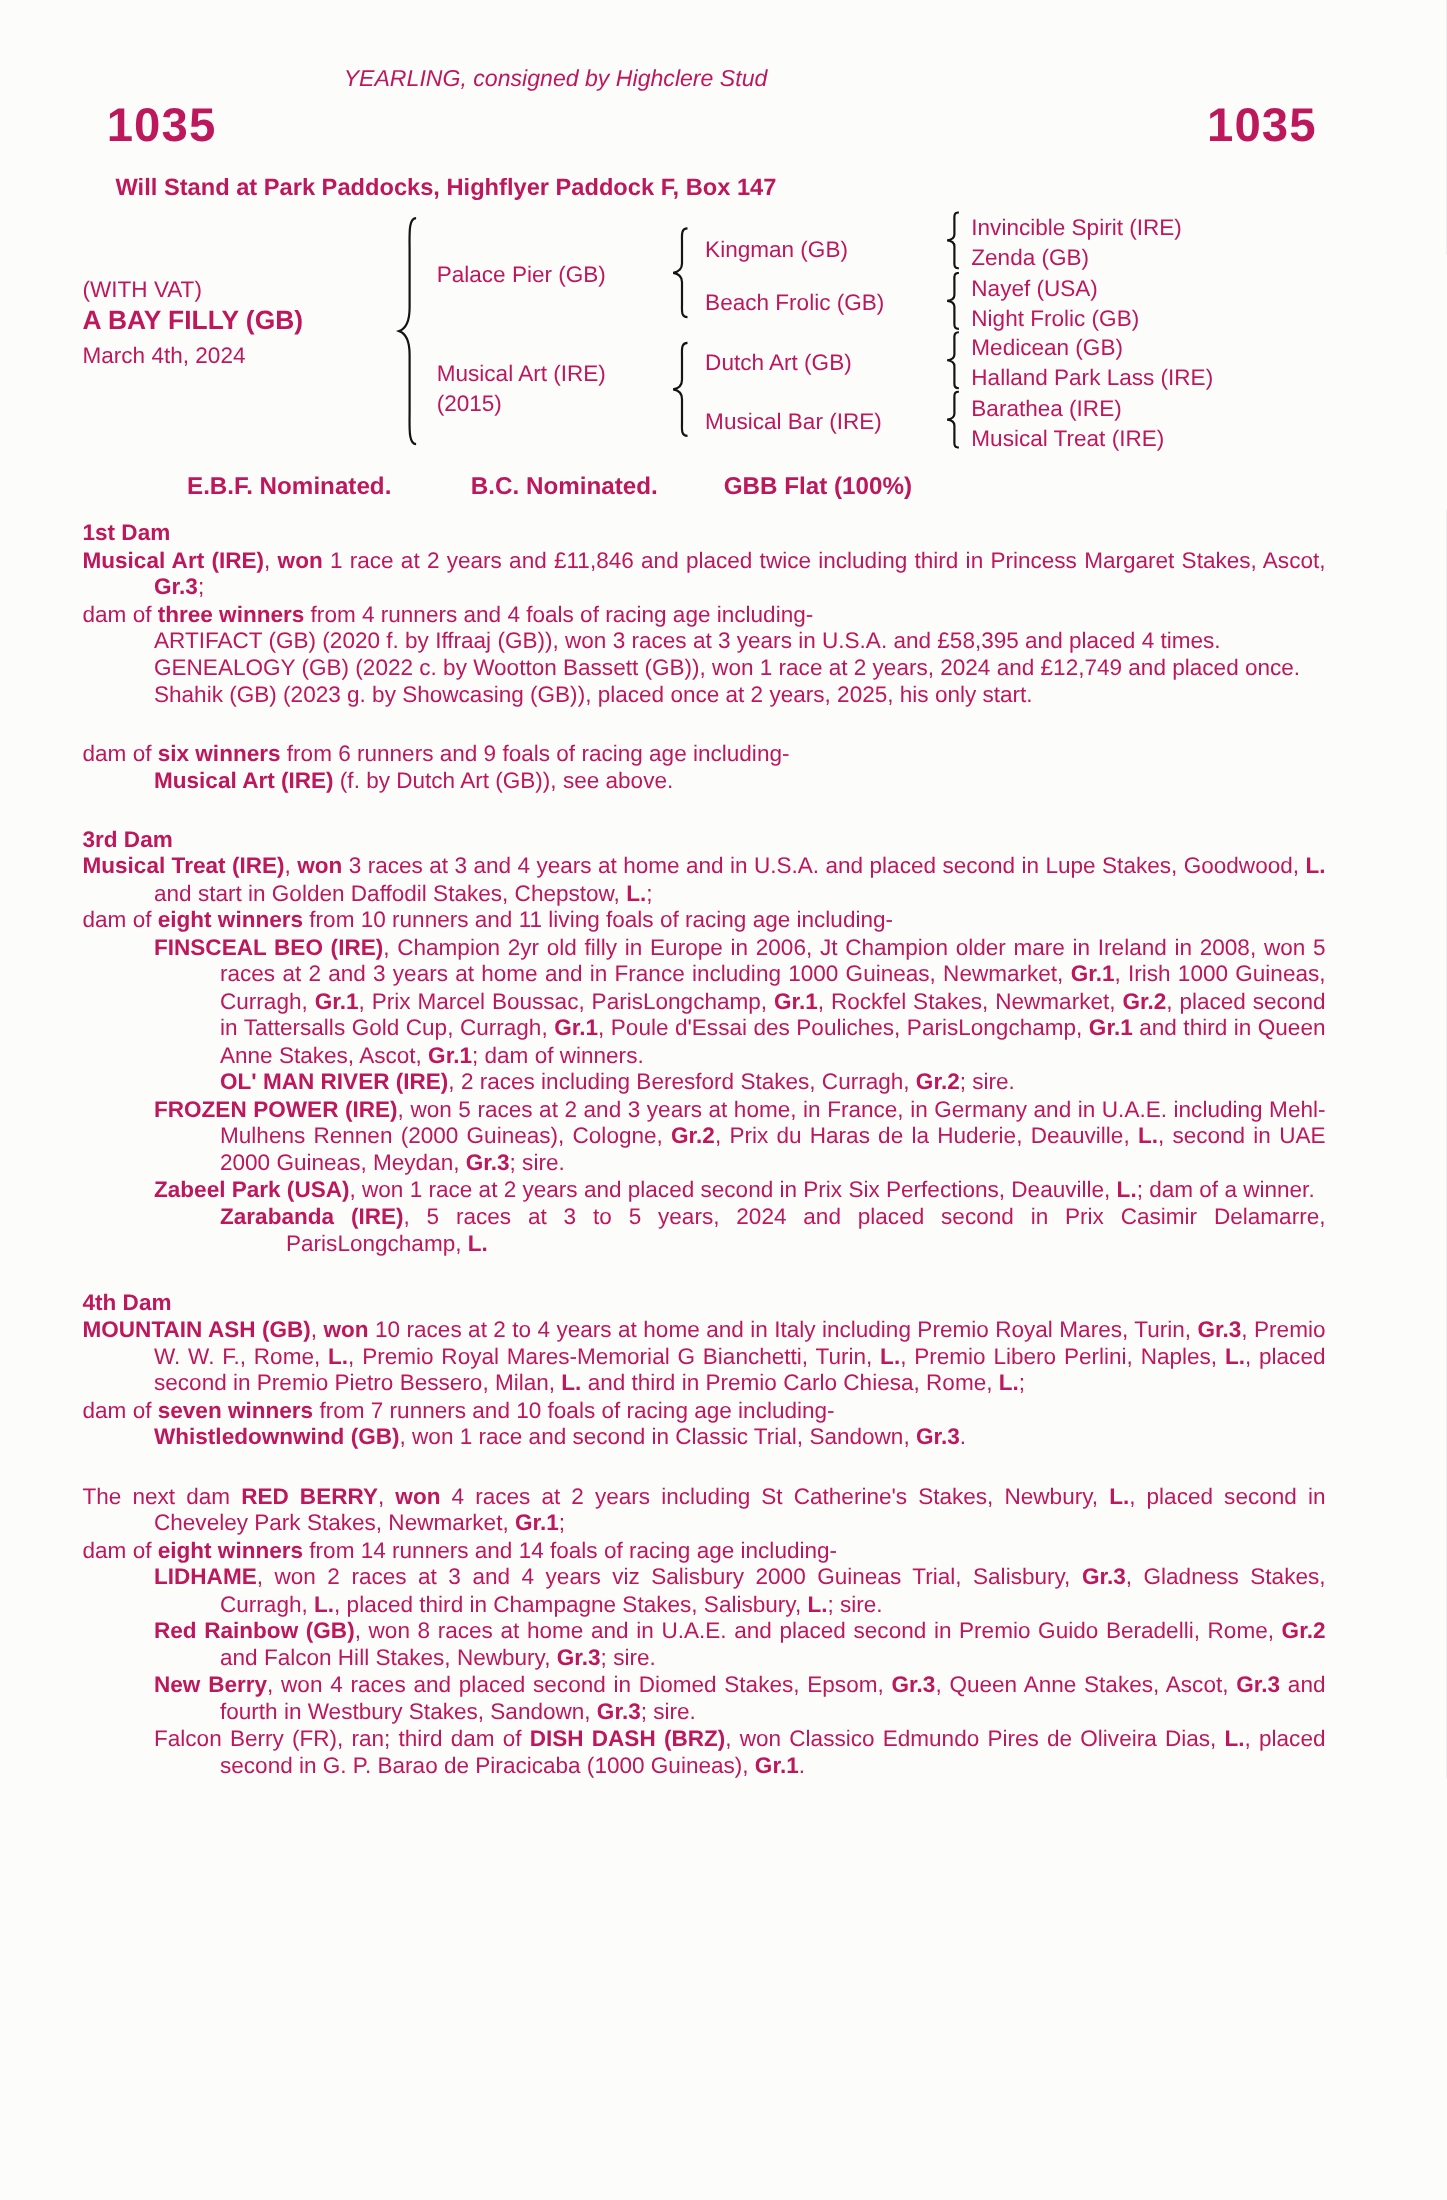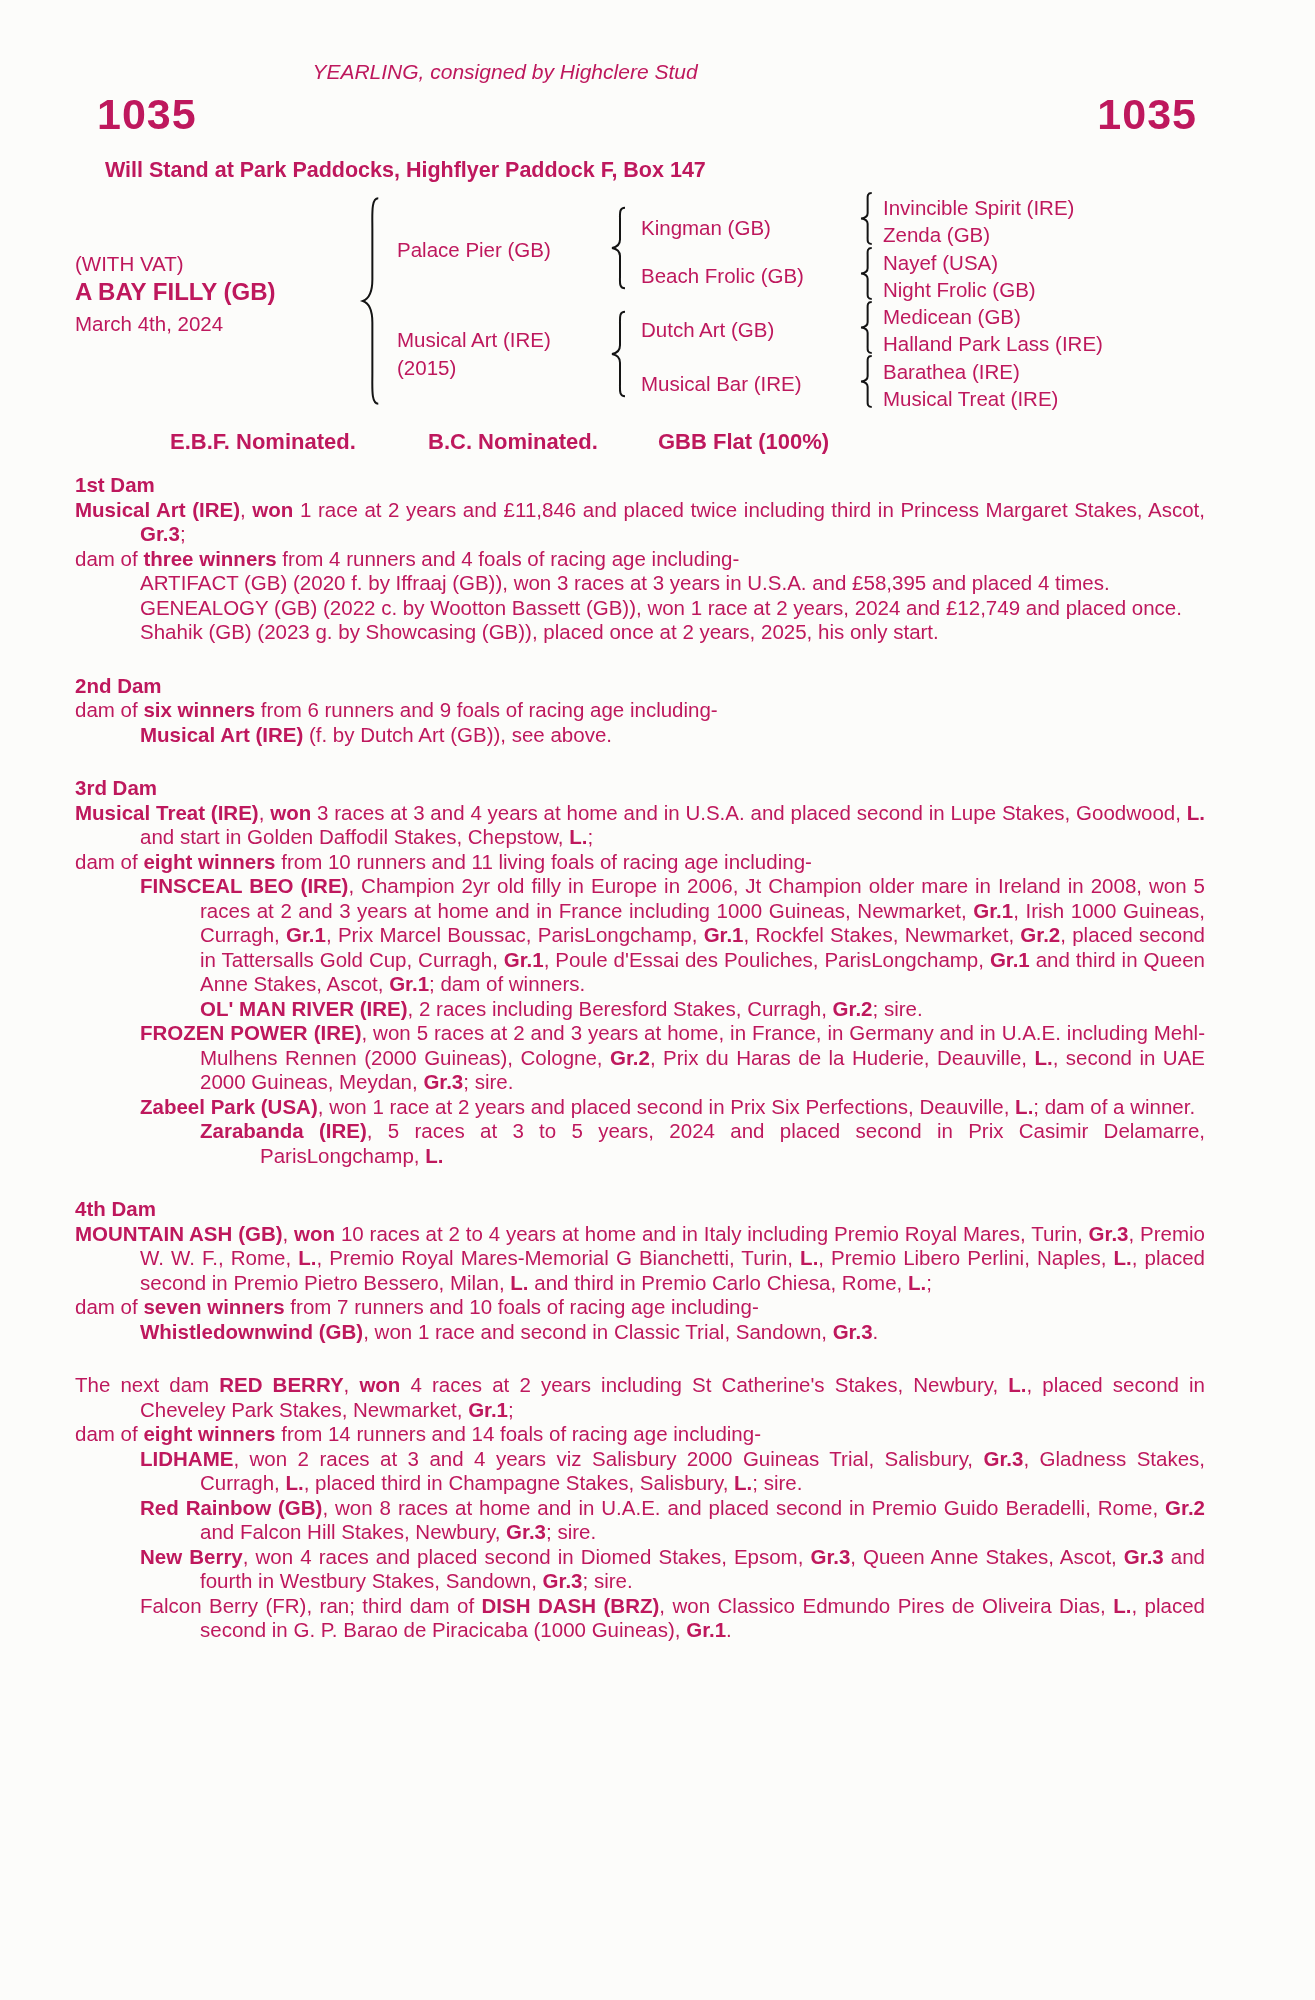--- a/index.html
+++ b/index.html
@@ -146,21 +146,20 @@
   <div class="details">
       <div class="dam-section">
         <div class="dam-heading">1st Dam</div>
         <p class="para ind0"><span class="b">Musical Art (IRE)</span><span>, </span><span class="b">won</span><span> 1 race at 2 years and £11,846 and placed twice including third in Princess Margaret Stakes, Ascot, </span><span class="b">Gr.3</span><span>;</span></p>
         <p class="para ind0"><span>dam of </span><span class="b">three winners</span><span> from 4 runners and 4 foals of racing age including-</span></p>
         <p class="para ind1"><span class="i">ARTIFACT (GB)</span><span> (2020 f. by Iffraaj (GB)), won 3 races at 3 years in U.S.A. and £58,395 and placed 4 times.</span></p>
         <p class="para ind1"><span class="i">GENEALOGY (GB)</span><span> (2022 c. by Wootton Bassett (GB)), won 1 race at 2 years, 2024 and £12,749 and placed once.</span></p>
         <p class="para ind1"><span>Shahik (GB) (2023 g. by Showcasing (GB)), placed once at 2 years, 2025, his only start.</span></p>
       </div>
       <div class="dam-section">
-        <div class="dam-heading">2nd Dam</div>
         <p class="para ind0"><span>dam of </span><span class="b">six winners</span><span> from 6 runners and 9 foals of racing age including-</span></p>
         <p class="para ind1"><span class="b">Musical Art (IRE)</span><span> (f. by Dutch Art (GB)), see above.</span></p>
       </div>
       <div class="dam-section">
         <div class="dam-heading">3rd Dam</div>
         <p class="para ind0"><span class="b">Musical Treat (IRE)</span><span>, </span><span class="b">won</span><span> 3 races at 3 and 4 years at home and in U.S.A. and placed second in Lupe Stakes, Goodwood, </span><span class="b">L.</span><span> and start in Golden Daffodil Stakes, Chepstow, </span><span class="b">L.</span><span>;</span></p>
         <p class="para ind0"><span>dam of </span><span class="b">eight winners</span><span> from 10 runners and 11 living foals of racing age including-</span></p>
         <p class="para ind1"><span class="b">FINSCEAL BEO (IRE)</span><span>, Champion 2yr old filly in Europe in 2006, Jt Champion older mare in Ireland in 2008, won 5 races at 2 and 3 years at home and in France including 1000 Guineas, Newmarket, </span><span class="b">Gr.1</span><span>, Irish 1000 Guineas, Curragh, </span><span class="b">Gr.1</span><span>, Prix Marcel Boussac, ParisLongchamp, </span><span class="b">Gr.1</span><span>, Rockfel Stakes, Newmarket, </span><span class="b">Gr.2</span><span>, placed second in Tattersalls Gold Cup, Curragh, </span><span class="b">Gr.1</span><span>, Poule d'Essai des Pouliches, ParisLongchamp, </span><span class="b">Gr.1</span><span> and third in Queen Anne Stakes, Ascot, </span><span class="b">Gr.1</span><span>; dam of winners.</span></p>
         <p class="para ind2"><span class="b">OL' MAN RIVER (IRE)</span><span>, 2 races including Beresford Stakes, Curragh, </span><span class="b">Gr.2</span><span>; sire.</span></p>
         <p class="para ind1"><span class="b">FROZEN POWER (IRE)</span><span>, won 5 races at 2 and 3 years at home, in France, in Germany and in U.A.E. including Mehl-Mulhens Rennen (2000 Guineas), Cologne, </span><span class="b">Gr.2</span><span>, Prix du Haras de la Huderie, Deauville, </span><span class="b">L.</span><span>, second in UAE 2000 Guineas, Meydan, </span><span class="b">Gr.3</span><span>; sire.</span></p>

